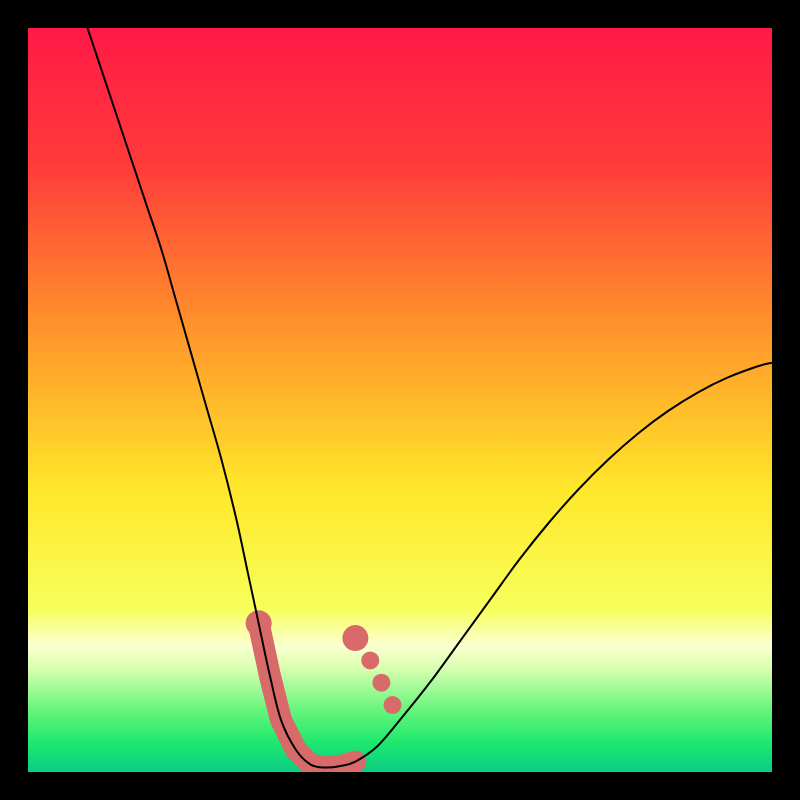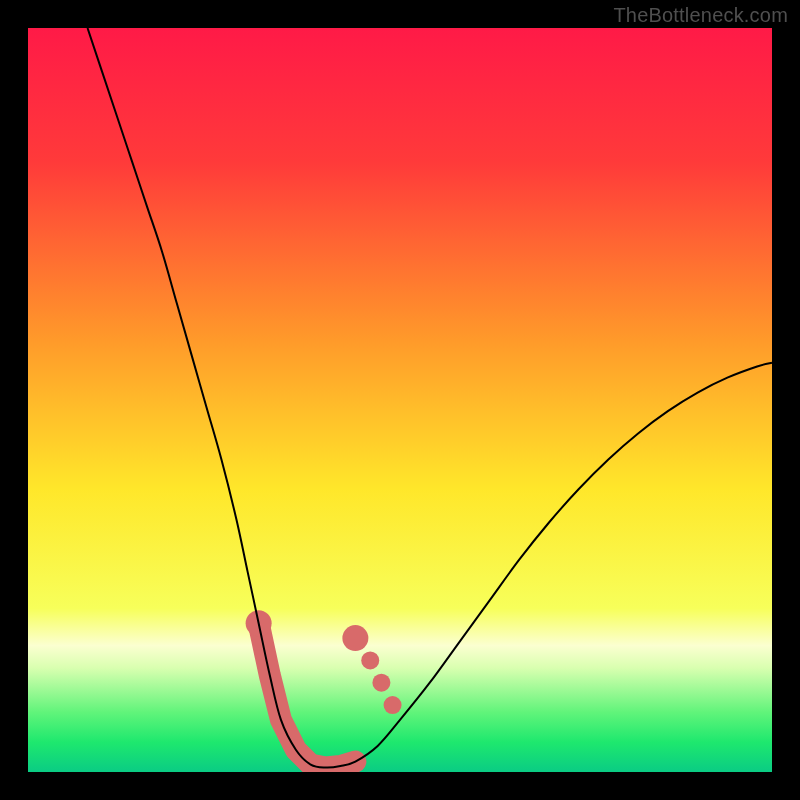--- a/index.html
+++ b/index.html
@@ -34,21 +34,20 @@
     font-weight: 500;
     letter-spacing: 0.2px;
     z-index: 50;
   }
   svg { display: block; }
 </style>
 </head>
 <body>
 
 <div class="frame">
-  <div class="watermark">TheBottleneck.com</div>
   <div class="plot">
     <svg id="chart-svg" width="744" height="744" viewBox="0 0 744 744" preserveAspectRatio="none">
         <defs>
           <linearGradient id="bg-grad" x1="0" y1="0" x2="0" y2="1">
             <stop offset="0%" stop-color="#ff1a47"></stop>
             <stop offset="18%" stop-color="#ff3a3a"></stop>
             <stop offset="42%" stop-color="#ff9a2a"></stop>
             <stop offset="62%" stop-color="#ffe72a"></stop>
             <stop offset="78%" stop-color="#f7ff5a"></stop>
             <stop offset="83%" stop-color="#fbffd0"></stop>

